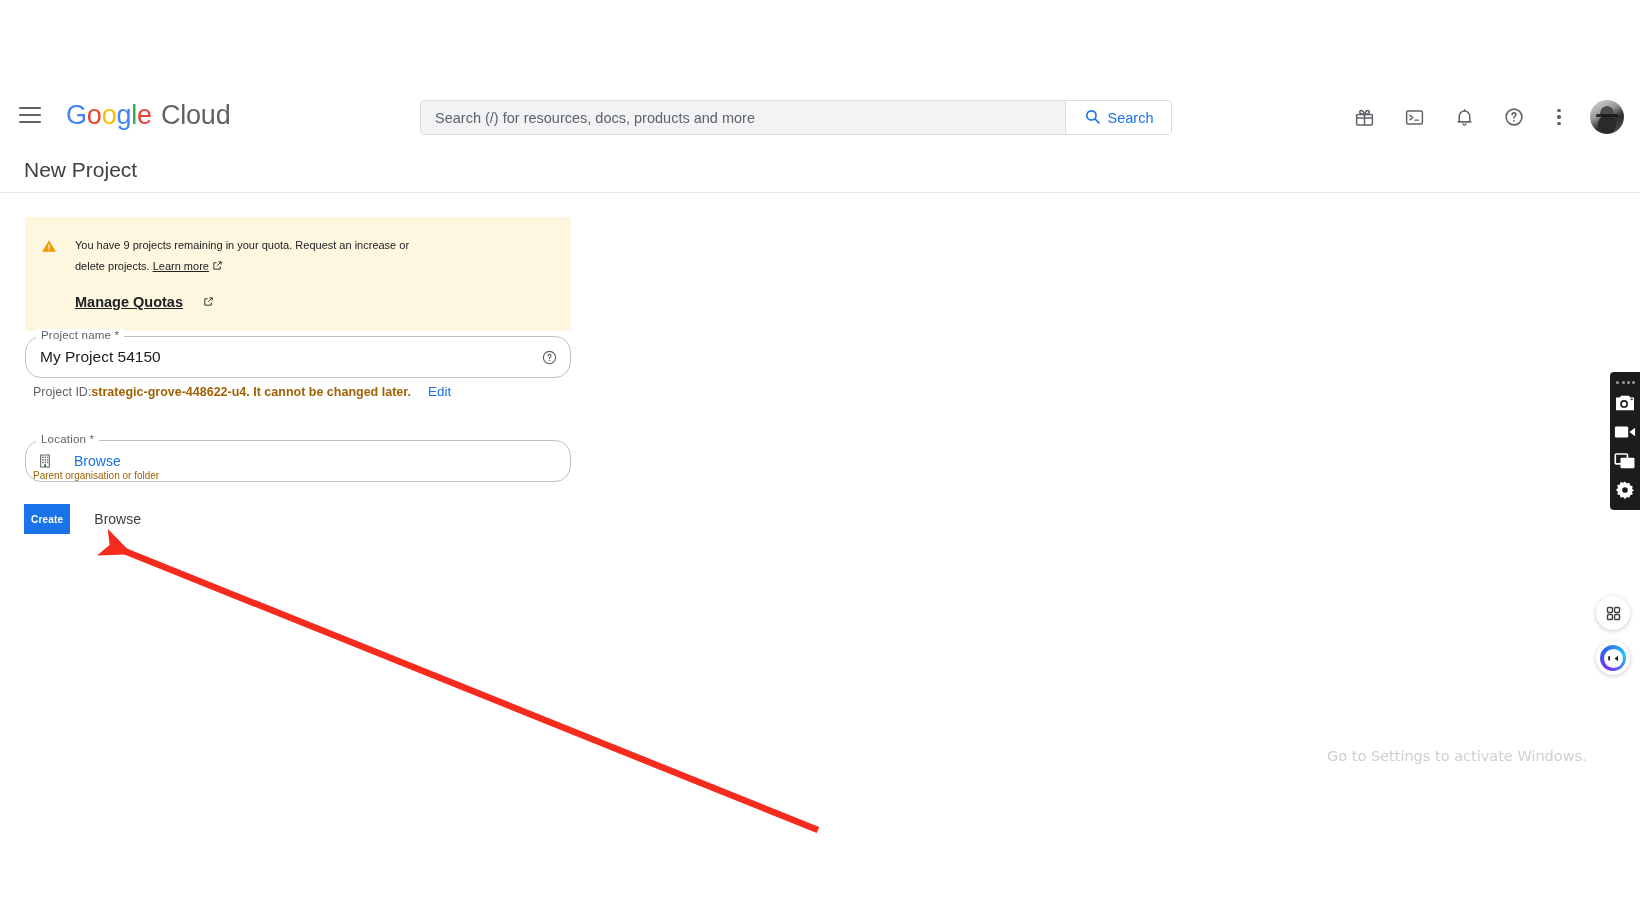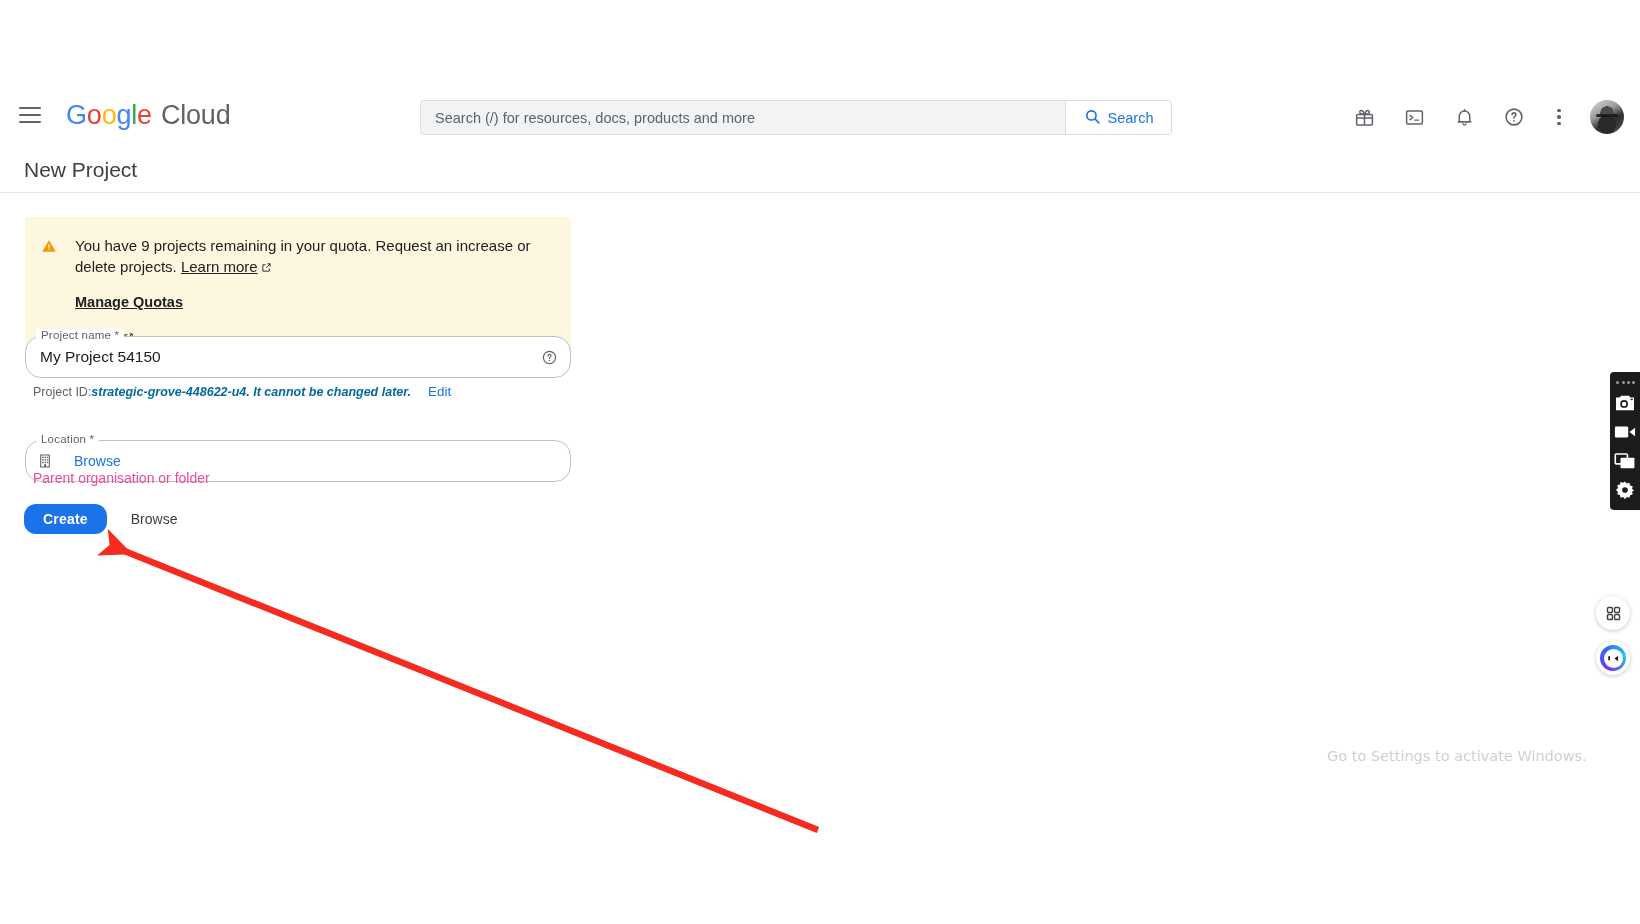--- a/index.html
+++ b/index.html
@@ -81,25 +81,25 @@
   .pagetitle{margin-left:24px;font-size:21px;color:#3c4043;font-weight:400;}
 
   
   .banner{
     position:absolute;left:25px;top:217px;width:546px;
     background:#fef7e0;border-radius:3px;
     padding:18px 16px 20px 16px;box-sizing:border-box;
     display:flex;gap:18px;
   }
   .warnicon{flex:0 0 auto;margin-top:3px;}
-  .bannertext{font-size:15px;line-height:21px;color:#202124;}
+  .bannertext{font-size:11px;line-height:21px;color:#202124;}
   .bannertext .lnk{color:#202124;text-decoration:underline;cursor:pointer;}
   .managelink{
     display:inline-flex;align-items:center;gap:20px;margin-top:16px;
-    font-size:14.5px;font-weight:700;color:#202124;text-decoration:underline;cursor:pointer;flex-direction:column;
+    font-size:14.5px;font-weight:700;color:#202124;text-decoration:underline;cursor:pointer;
   }
   .extico{display:inline-block;vertical-align:-1px;margin-left:3px;}
 
   
   .field{
     position:absolute;left:25px;width:546px;height:42px;box-sizing:border-box;
     border:1px solid #bdc1c6;border-radius:16px;background:#fff;
     display:flex;align-items:center;padding:0 12px;
   }
   .fieldlabel{
@@ -112,35 +112,35 @@
   }
   .helpicon{color:#5f6368;cursor:pointer;display:flex;align-items:center;}
 
   #projectNameField{top:336px;}
   #locationField{top:440px;}
 
   .projidrow{
     position:absolute;left:33px;top:385px;width:560px;
     font-size:12.5px;color:#5f6368;display:flex;align-items:baseline;
   }
-  .projidrow b{color:#0369a1;font-weight:700;font-style:italic;}
+  .projidrow b{color:#a16207;font-weight:700;}
   .editlink{
     position:absolute;left:428px;top:384px;font-size:13.5px;color:#1a73e8;cursor:pointer;
   }
   .orgicon{margin-right:10px;color:#5f6368;display:flex;align-items:center;}
   .browselink{color:#1a73e8;font-size:14px;cursor:pointer;margin-left:10px;}
   .parenthelp{
-    position:absolute;left:33px;top:470px;font-size:14px;color:#ec4899;
+    position:absolute;left:33px;top:470px;font-size:10px;color:#a16207;
   }
 
   
   .actions{position:absolute;left:24px;top:504px;display:flex;align-items:center;gap:14px;}
   .btn-primary{
-    background:#1a73e8;color:#fff;border:none;border-radius:12px;
-    padding:0 19px;height:30px;font-size:14px;font-weight:700;cursor:pointer;
+    background:#1a73e8;color:#fff;border:none;border-radius:0;
+    padding:0 7px;height:30px;font-size:10px;font-weight:700;cursor:pointer;
     font-family:"Liberation Sans", sans-serif;letter-spacing:.2px;
   }
   .btn-text{
     background:transparent;border:none;color:#3c4043;font-size:14px;cursor:pointer;
     padding:0 10px;height:30px;font-family:"Liberation Sans", sans-serif;
   }
 
   
   .annotation{position:absolute;left:0;top:0;width:1640px;height:924px;pointer-events:none;}
 

